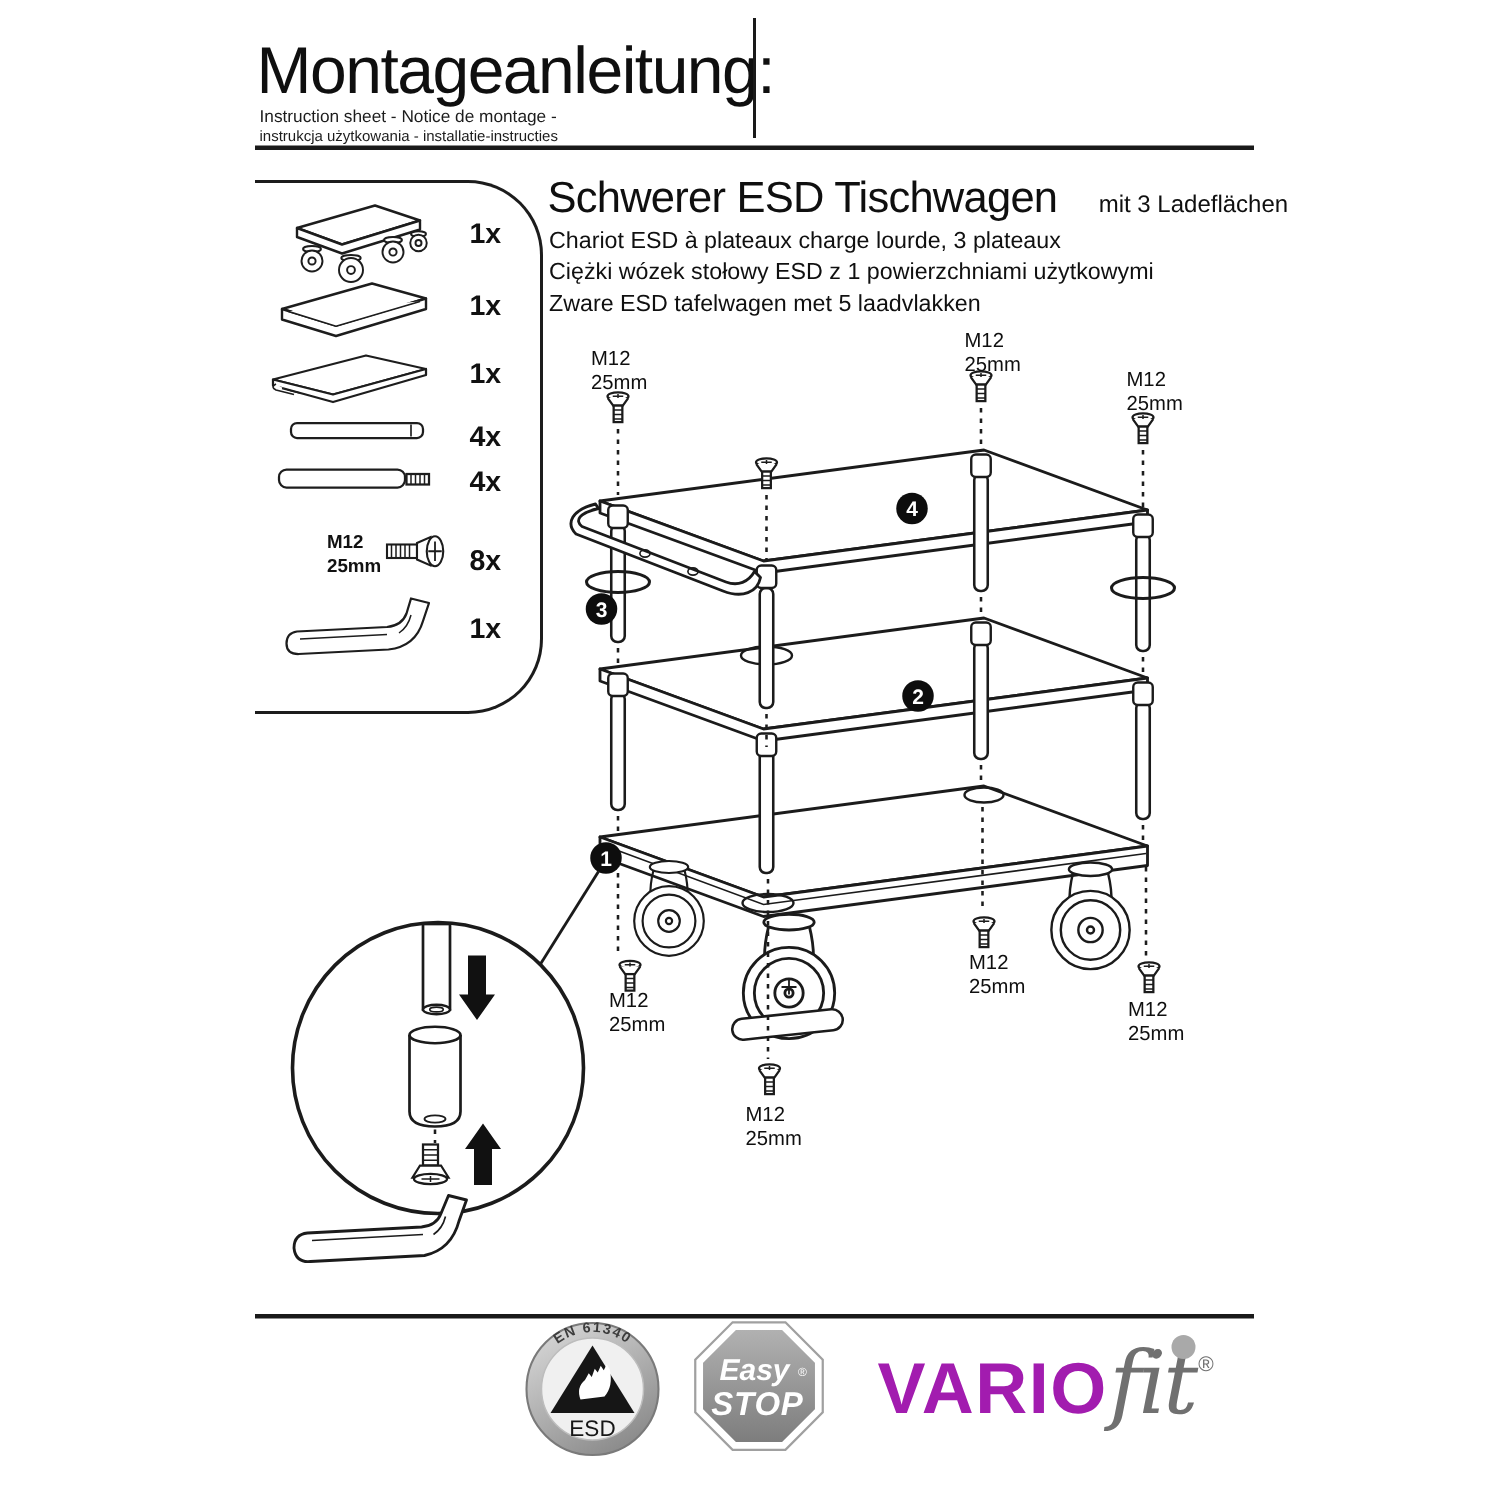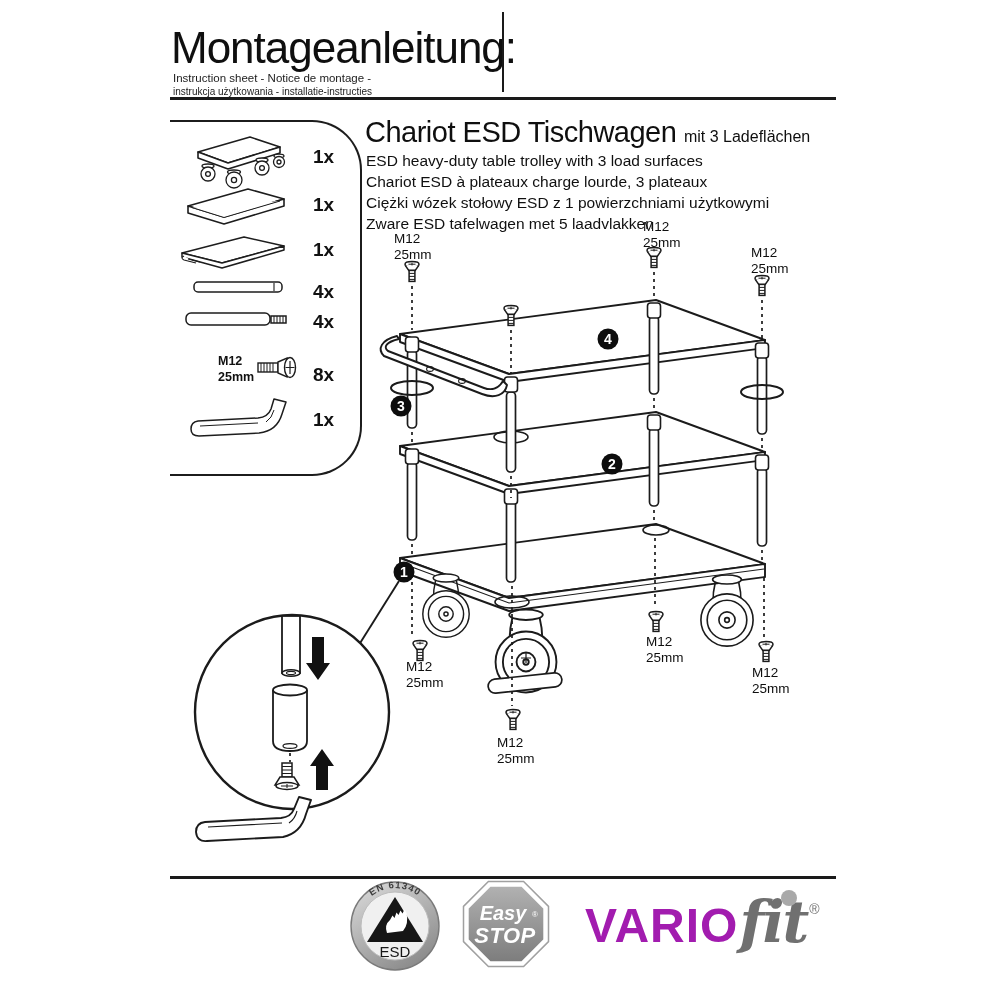--- a/index.html
+++ b/index.html
@@ -21,38 +21,38 @@
   .parts-box{
     left:170px;top:120px;width:190px;height:352px;
     border:2.5px solid #1c1c1c;border-left:none;border-radius:0 50px 50px 0;font-weight:bold;
   }
   .parts-box .qty{position:absolute;left:143px;font-size:19px;color:#111;}
   .parts-box .picon{position:absolute;}
   .m12-note{position:absolute;left:48px;top:231px;font-size:12.5px;line-height:16px;color:#111;}
 
   
   .prod-title{left:365px;top:118px;font-size:29px;font-weight:400;letter-spacing:-0.5px;line-height:1;white-space:nowrap;}
-  .prod-title .suffix{font-size:16px;letter-spacing:0;}
+  .prod-title .suffix{font-size:16px;letter-spacing:0;margin-left:20px;}
   .prod-subs{left:366px;top:150px;font-size:15.5px;line-height:21px;color:#101010;}
 
   
   .diagram{left:0;top:0;width:1000px;height:1000px;}
   .dlabel{font-family:"Liberation Sans",sans-serif;font-size:13.5px;fill:#0f0f0f;}
   .cnum{font-family:"Liberation Sans",sans-serif;font-size:14px;font-weight:bold;fill:#ffffff;text-anchor:middle;}
   .lnf{stroke:#1b1b1b;stroke-width:1.9;fill:#ffffff;stroke-linejoin:round;}
   .thin{stroke:#1b1b1b;stroke-width:1.1;fill:none;}
   .dash{stroke:#1c1c1c;stroke-width:1.7;fill:none;stroke-dasharray:3 4;}
 
   
   .ftr-rule{left:170px;top:876px;width:666px;height:3px;background:#1a1a1a;}
   .esd-svg{left:349px;top:880px;}
   .stop-svg{left:458px;top:877px;}
   .brand{left:585px;top:888px;width:260px;height:84px;white-space:nowrap;}
   .brand .vario{font-size:48px;font-weight:bold;color:#a21caf;letter-spacing:1px;vertical-align:baseline;}
-  .brand .fit{font-family:"DejaVu Serif",serif;font-style:italic;font-weight:bold;font-size:58px;color:#707070;letter-spacing:-2px;margin-left:1px;}
+  .brand .fit{font-family:"DejaVu Serif",serif;font-style:italic;font-weight:normal;font-size:58px;color:#707070;letter-spacing:-2px;margin-left:1px;}
   .brand .fit-dot{position:absolute;left:196px;top:2px;width:16px;height:16px;border-radius:50%;background:#a9a9a9;}
   .brand .reg{font-size:14px;color:#707070;vertical-align:28px;margin-left:2px;}
 </style>
 </head>
 <body>
 
 <div class="page">
 
   <div class="abs hdr-title">Montageanleitung:</div>
   <div class="abs hdr-sub1">Instruction sheet - Notice de montage -</div>
@@ -137,25 +137,24 @@
     <svg class="picon" style="left:18px;top:270px" width="104" height="50" viewBox="0 0 104 50">
       <g fill="#fff" stroke="#1d1d1d" stroke-width="1.5" stroke-linejoin="round">
         <path d="M10 29 L70 26 Q80 25 83 17 L86 7 L98 10 L94 22 Q89 39 71 41 L11 44 Q3 44 3 37 Q3 30 10 29 Z"></path>
         <path d="M12 34 L70 31 M78 30 Q84 26 86 18" stroke-width="1"></path>
       </g>
     </svg>
     <span class="qty" style="top:287px">1x</span>
   </div>
 
   <div class="abs prod-title">
-    <span>Chariot ESD Tischwagen</span>
+    <span>Schwerer ESD Tischwagen</span>
     <span class="suffix">mit 3 Ladeflächen</span>
   </div>
   <div class="abs prod-subs">
-    <div>ESD heavy-duty table trolley with 3 load surfaces</div>
     <div>Chariot ESD à plateaux charge lourde, 3 plateaux</div>
     <div>Ciężki wózek stołowy ESD z 1 powierzchniami użytkowymi</div>
     <div>Zware ESD tafelwagen met 5 laadvlakken</div>
   </div>
 
   <svg class="abs diagram" viewBox="0 0 1000 1000">
     <defs>
       <g id="screwDown" fill="#fff" stroke="#1b1b1b" stroke-width="1.5">
         <ellipse cx="0" cy="2.2" rx="7" ry="2.6"></ellipse>
         <path d="M-3.5 2.2h7M0 0.6v3.2" stroke-width="1"></path>

